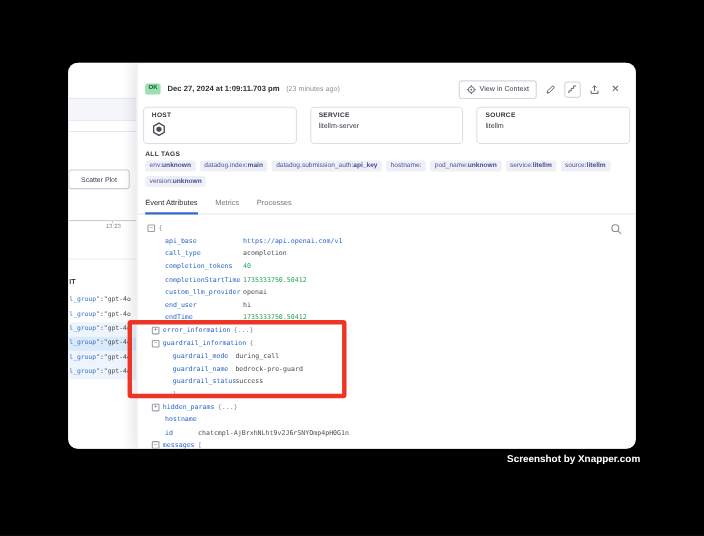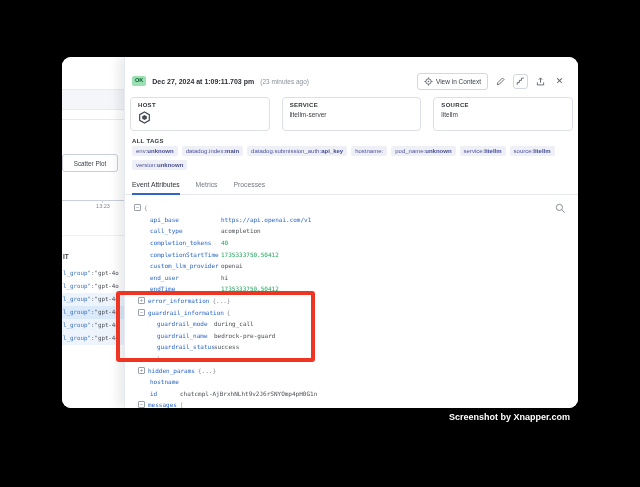--- a/index.html
+++ b/index.html
@@ -88,21 +88,21 @@
   .jval.num { color:#24a45c; }
   .jval.link { color:#2b66c9; }
   .punc { color:#8a8f98; }
 
   .search-icon { position:absolute; right:12px; top:146px; }
 
   
   .red-box { position:absolute; left:54px; top:234px; width:199px; height:71px;
              border:4px solid #ee3423; border-radius:3px; z-index:9; }
 
-  .watermark { position:absolute; right:70px; top:412px; color:#fff; font-size:9px; font-weight:bold; }
+  .watermark { position:absolute; right:58px; top:412px; color:#fff; font-size:9px; font-weight:bold; }
 
   svg { display:block; }
 </style>
 </head>
 <body>
 
 <div class="stage">
   <div class="window">
 
     <div class="bg-panel">

